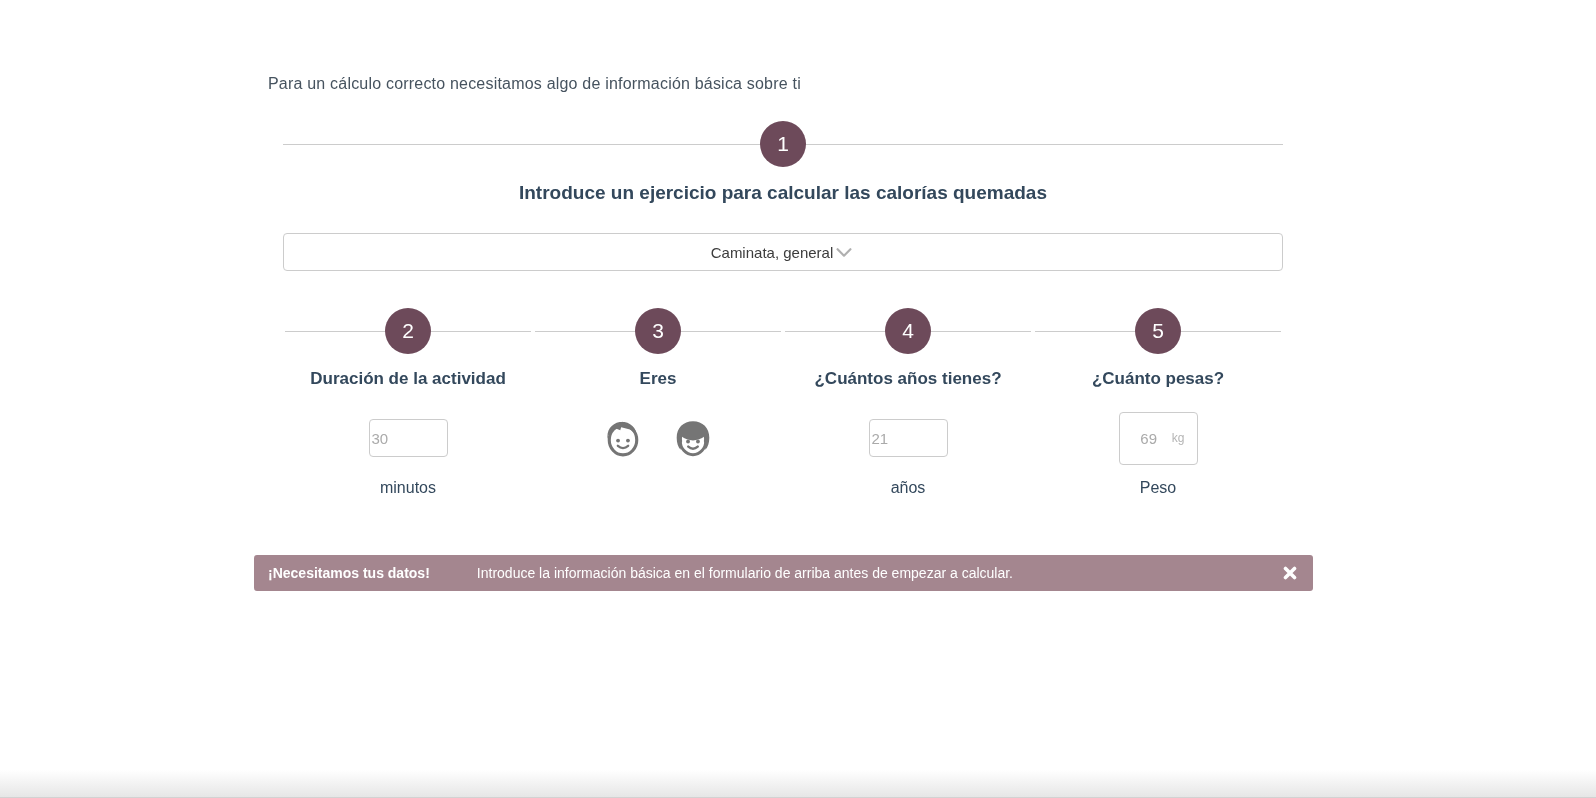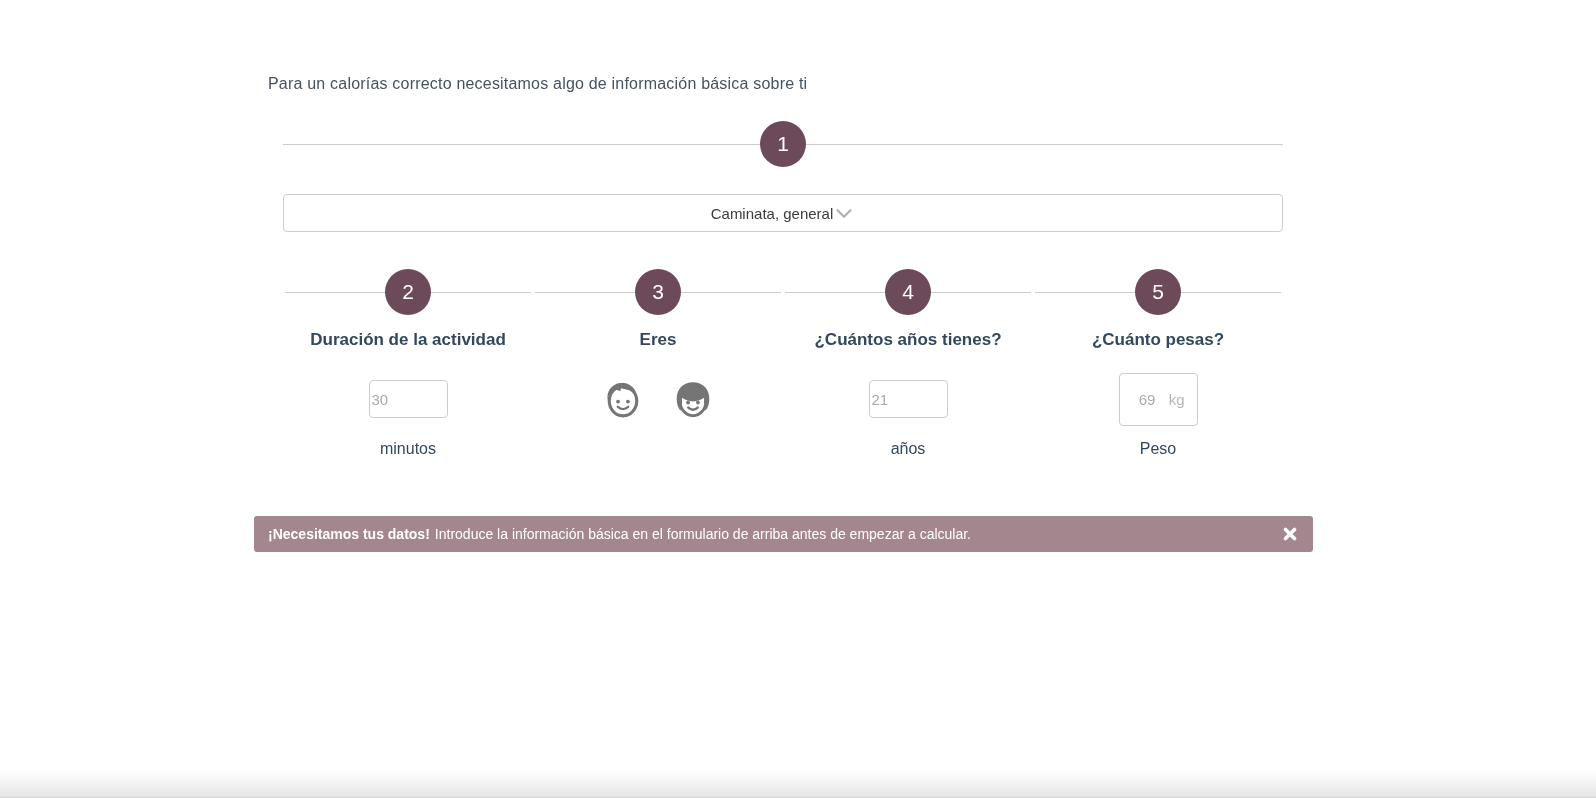--- a/index.html
+++ b/index.html
@@ -70,62 +70,63 @@
   .weight-box{
     width:79px;height:53px;border:1px solid #ccc;border-radius:4px;
     display:flex;align-items:center;padding:0 12px;
   }
   .weight-box input{
     flex:1 1 0;min-width:0;border:none;outline:none;background:transparent;
     text-align:center;font-size:15px;color:#555;
     font-family:"Liberation Sans","DejaVu Sans",sans-serif;
   }
   .weight-box input::placeholder{color:var(--placeholder-gray);opacity:1;}
-  .kg-suffix{font-size:15px;color:#b5b5b5;margin-left:6px;}
+  .kg-suffix{font-size:12px;color:#b5b5b5;margin-left:6px;}
   .unit-label{
     margin-top:21px;text-align:center;
     font-size:16px;color:var(--heading-text);line-height:19px;
   }
   .gender-icon{width:44px;height:44px;cursor:pointer;}
   .calc-btn{
     display:block;margin:58px auto 0;width:300px;height:48px;
     background:var(--button-bg);color:#fff;border:none;border-radius:4px;
     font-size:16.5px;font-weight:bold;cursor:pointer;
     font-family:"Liberation Sans","DejaVu Sans",sans-serif;
   }
   .notification{
     margin:58px 0 0 -29px;width:1059px;height:36px;
     background:var(--notification-bg);border-radius:3px;
     display:flex;align-items:center;padding:0 14px;
-    color:#fff;font-size:14px;
+    color:#fff;font-size:14px;gap:42px;
   }
   .notification .lead{font-weight:bold;margin-right:5px;white-space:nowrap;}
   .notification .msg{white-space:nowrap;}
   .notification .close-btn{
     margin-left:auto;background:none;border:none;padding:2px;cursor:pointer;
     display:flex;align-items:center;
   }
   .bottom-fade{
     position:absolute;left:0;right:0;bottom:0;height:28px;
     background:linear-gradient(to bottom,#ffffff,#e6e6e6);
     border-bottom:1px solid #d2d2d2;
   }
 </style>
 </head>
 <body>
 
 <div class="container">
 
-  <div class="intro">Para un calorías correcto necesitamos algo de información básica sobre ti</div>
+  <div class="intro">Para un cálculo correcto necesitamos algo de información básica sobre ti</div>
 
   <div class="step-row">
     <div class="line"></div>
     <div class="circle">1</div>
   </div>
 
+  <h1 class="step-title-main">Introduce un ejercicio para calcular las calorías quemadas</h1>
 
   <div class="select-box">
     <span class="select-value">Caminata, general</span>
     <span>
       <svg width="22" height="22" viewBox="0 0 24 24">
         <path d="M5 9l7 7 7-7" stroke="#b0b0b0" stroke-width="2.4" fill="none" stroke-linecap="round" stroke-linejoin="round"></path>
       </svg>
     </span>
   </div>
 

